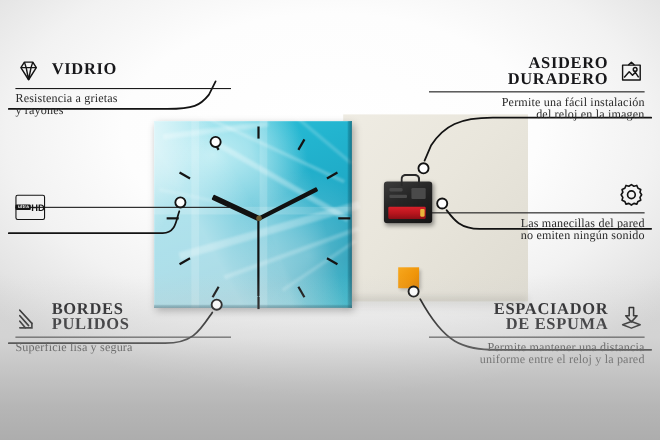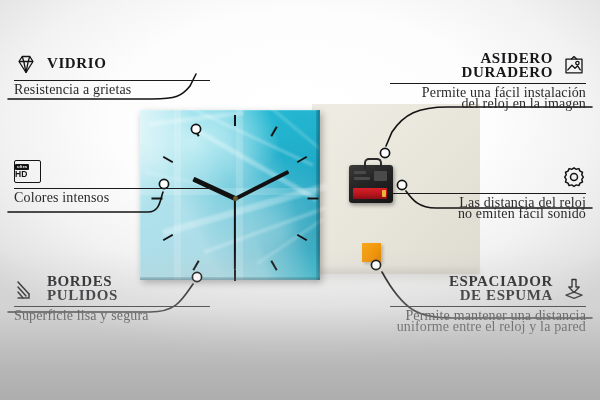--- a/index.html
+++ b/index.html
@@ -81,27 +81,27 @@
   .head{display:flex;align-items:center;gap:9px;}
   .feat.R .head{flex-direction:row-reverse;}
   .title{
     font-family:"Liberation Serif", serif;
     font-size:15px;line-height:13.5px;letter-spacing:.6px;
     font-weight:700;color:#17171a;text-transform:uppercase;
   }
   .rule{height:1px;background:#1b1b1b;margin:4px 0 4px;width:100%;}
   .desc{
     font-family:"Liberation Serif", serif;
-    font-size:14px;line-height:10.5px;color:#2a2a2a;letter-spacing:.15px;
+    font-size:11px;line-height:10.5px;color:#2a2a2a;letter-spacing:.15px;
   }
   .ico{flex:0 0 auto;width:24px;height:24px;color:#141414;}
   .ico svg{display:block;width:24px;height:24px;}
   .hdbox{
     width:25px;height:21px;border:1.4px solid #141414;border-radius:2px;
-    display:flex;flex-direction:column;align-items:flex-start;justify-content:center;line-height:1;
+    display:flex;align-items:center;justify-content:center;line-height:1;margin-top:17px;
   }
   .hdbox .u{font-family:"Liberation Sans",sans-serif;font-size:4.2px;font-weight:700;letter-spacing:.2px;color:#fff;background:#141414;padding:.5px 2px;border-radius:1px;}
   .hdbox .h{font-family:"Liberation Sans",sans-serif;font-size:8.5px;font-weight:700;color:#141414;margin-top:.5px;}
 </style>
 </head>
 <body>
 
 <div id="stage">
 
   <div id="scene">
@@ -182,35 +182,35 @@
           <path d="M5 9.5 L12 20.5 L19 9.5 L15.8 4.5 H8.2 Z"></path>
           <path d="M5 9.5 H19 M8.2 4.5 L9.8 9.5 L12 20.5 M15.8 4.5 L14.2 9.5 L12 20.5"></path>
         </svg>
       </span>
       <div>
         <div class="title">VIDRIO</div>
       </div>
     </div>
     <div class="rule"></div>
     <div class="desc">Resistencia a grietas</div>
+    <div class="desc">y rayones</div>
   </div>
 
   <div class="feat L" style="top:160px;">
     <div class="head">
       <span class="ico">
         <span class="hdbox">
           <span class="u">ultra</span>
           <span class="h">HD</span>
         </span>
       </span>
       <div>
       </div>
     </div>
     <div class="rule"></div>
-    <div class="desc">Colores intensos</div>
   </div>
 
   <div class="feat L" style="top:275px;">
     <div class="head">
       <span class="ico">
         <svg viewBox="0 0 24 24" fill="none" stroke="currentColor" stroke-width="1.5" stroke-linecap="round">
           <path d="M4 5 L15 17"></path>
             <path d="M4 10 L12 19"></path>
             <path d="M4 15 L9 21"></path>
           <path d="M15 17 L15 21 L4 21"></path>
@@ -250,22 +250,22 @@
       <span class="ico">
         <svg viewBox="0 0 24 24" fill="none" stroke="currentColor" stroke-width="1.5" stroke-linejoin="round">
           <path d="M12 2.8 l2.3 1.5 2.6 -.7 1.1 2.5 2.5 1.1 -.7 2.6 1.5 2.3 -1.5 2.3 .7 2.6 -2.5 1.1 -1.1 2.5 -2.6 -.7 -2.3 1.5 -2.3 -1.5 -2.6 .7 -1.1 -2.5 -2.5 -1.1 .7 -2.6 -1.5 -2.3 1.5 -2.3 -.7 -2.6 2.5 -1.1 1.1 -2.5 2.6 .7 Z"></path>
           <circle cx="12" cy="12" r="3.5"></circle>
         </svg>
       </span>
       <div>
       </div>
     </div>
     <div class="rule"></div>
-    <div class="desc">Las distancia del reloj</div>
-    <div class="desc">no emiten fácil sonido</div>
+    <div class="desc">Las manecillas del pared</div>
+    <div class="desc">no emiten ningún sonido</div>
   </div>
 
   <div class="feat R" style="top:275px;">
     <div class="head">
       <span class="ico">
         <svg viewBox="0 0 24 24" fill="none" stroke="currentColor" stroke-width="1.4" stroke-linejoin="round">
           <path d="M10 2.5 h4 v7.5 h3.2 L12 15.6 L6.8 10 H10 Z"></path>
           <path d="M4 18.2 L12 15.2 L20 18.2 L12 21.3 Z"></path>
         </svg>
       </span>

